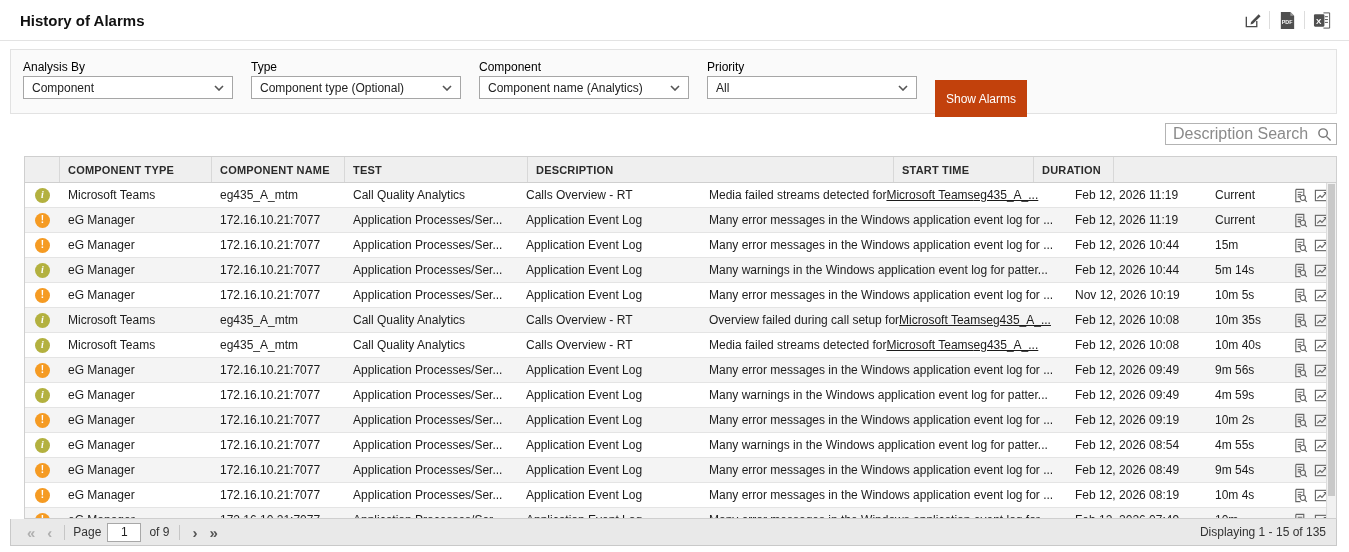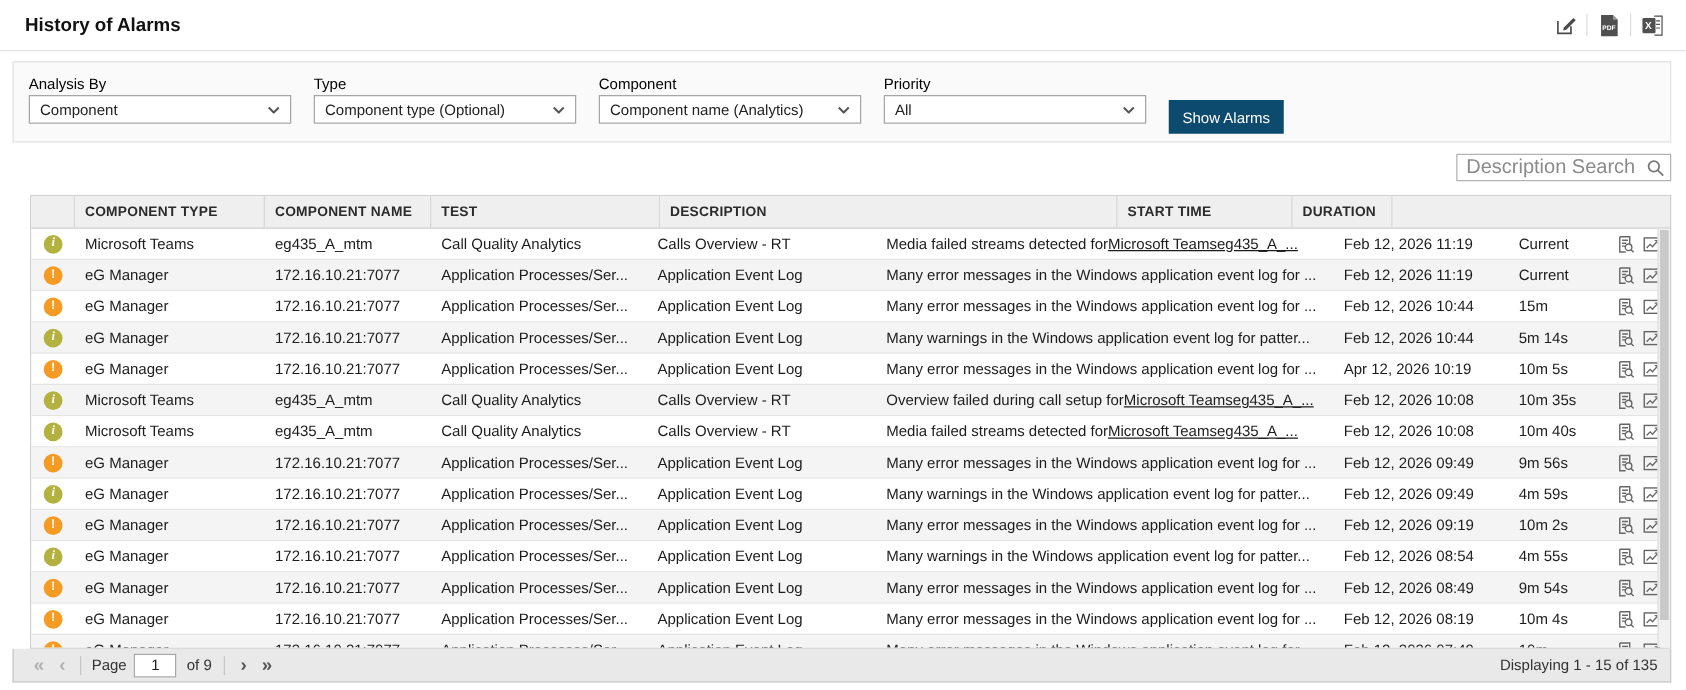--- a/index.html
+++ b/index.html
@@ -19,21 +19,21 @@
   
   .filter-panel { margin:8px 12px 0 10px; height:65px; background:#fafafa;
     border:1px solid #e2e2e2; display:flex; align-items:flex-start;
     padding:10px 12px 0 12px; }
   .fgroup { margin-right:18px; }
   .flabel { font-size:12px; color:#000000; margin-bottom:2px; }
   .fselect { width:210px; height:23px; background:#fff; border:1px solid #a6a6a6;
     display:flex; align-items:center; justify-content:space-between;
     padding:0 8px; font-size:12px; color:#222; cursor:pointer; }
   .fselect .chev { display:inline-flex; margin-left:6px; }
-  .show-btn { margin-top:20px; height:27px; background:#0c4a6e; color:#fff;
+  .show-btn { margin-top:20px; height:37px; background:#c2410c; color:#fff;
     border:none; font-size:12px; padding:0 11px; cursor:pointer;
     font-family:"Liberation Sans",sans-serif; }
 
   
   .search-row { height:40px; display:flex; align-items:center;
     justify-content:flex-end; padding:0 12px 0 10px; }
   .search-box { position:relative; width:172px; }
   .search-box input { width:172px; height:22px; border:1px solid #b3b3b3;
     font-size:16px; padding:0 24px 0 7px; color:#333; outline:none;
     font-family:"Liberation Sans",sans-serif; }
@@ -332,21 +332,21 @@
         <div class="td c-pri">
           <span class="pri" style="background: rgb(245, 155, 35);">!</span>
         </div>
         <div class="td c-type">eG Manager</div>
         <div class="td c-name">172.16.10.21:7077</div>
         <div class="td c-layer">Application Processes/Ser...</div>
         <div class="td c-test">Application Event Log</div>
         <div class="td c-desc">
           <span>Many error messages in the Windows application event log for ...</span>
         </div>
-        <div class="td c-start">Apr 12, 2026 10:19</div>
+        <div class="td c-start">Nov 12, 2026 10:19</div>
         <div class="td c-dur">10m 5s</div>
         <div class="td c-act">
           <span class="act">
             <svg width="15" height="15" viewBox="0 0 16 16" fill="none" stroke="#666" stroke-width="1.2">
               <path d="M3 1.5h8.5v6"></path>
               <path d="M3 1.5v13h5"></path>
               <path d="M5 4.5h5M5 7h3.5M5 9.5h2.5"></path>
               <circle cx="10.5" cy="10.5" r="2.8"></circle>
               <path d="M12.6 12.6l2.2 2.2"></path>
             </svg>

